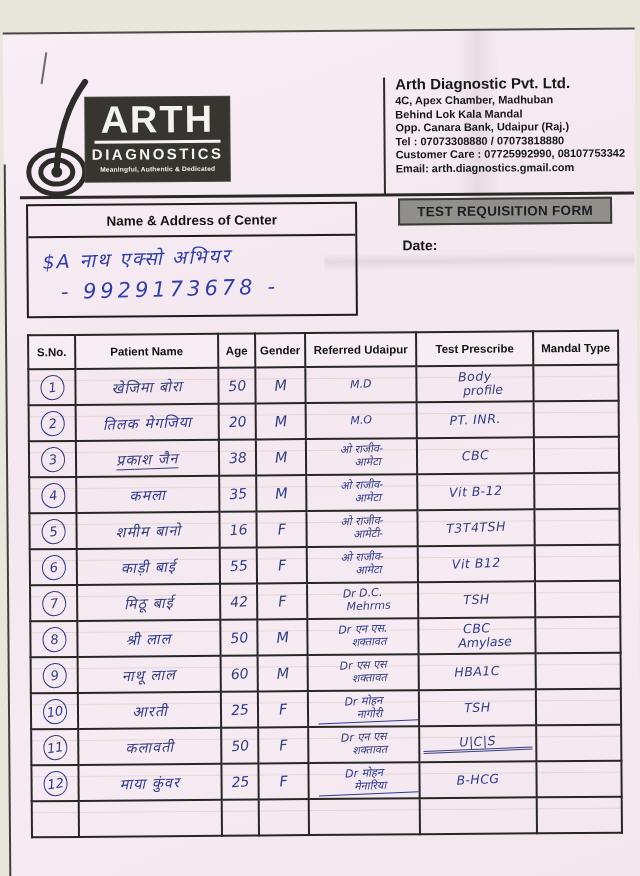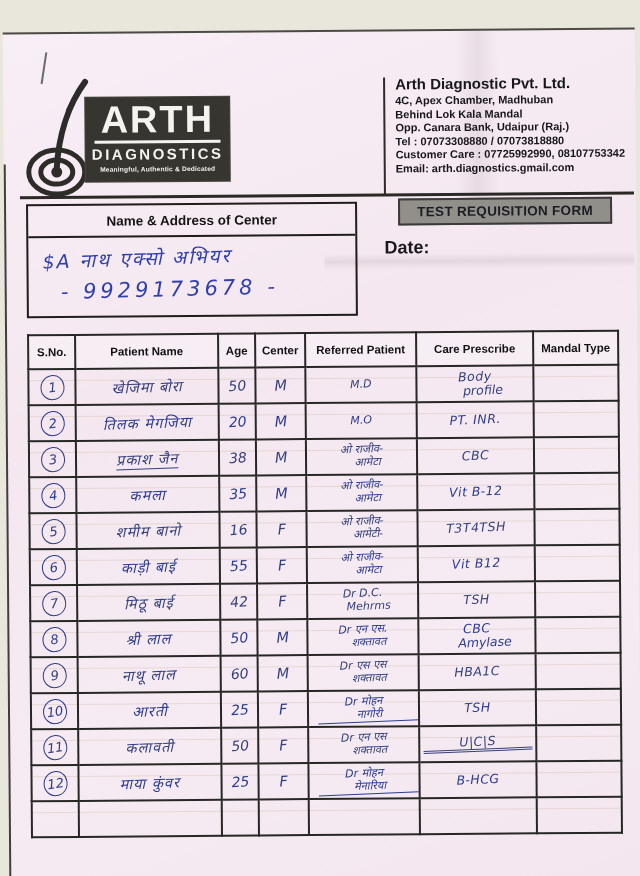--- a/index.html
+++ b/index.html
@@ -36,21 +36,21 @@
   .center-box { position:absolute; left:22px; top:170px; width:331px; height:114px; border:2.5px solid #1e1d1b; }
   .center-box .cb-title { height:32px; border-bottom:2.5px solid #1e1d1b; display:flex; align-items:center;
     justify-content:center; font-size:13.5px; font-weight:bold; color:#141414; }
   .cb-hand { padding:8px 6px 0 14px; color:#2f3fae; }
   .hw { font-family:"DejaVu Sans",sans-serif; font-style:italic; }
   .cb-line1 { font-size:19px; letter-spacing:2px; display:inline-block; transform:rotate(-1.5deg); }
   .cb-line2 { font-size:21px; letter-spacing:4px; display:inline-block; margin:6px 0 0 18px; transform:rotate(-1deg); }
   .trf-box { position:absolute; left:394px; top:167px; width:214px; height:27px; background:#918f89;
     border:2px solid #3a3a38; display:flex; align-items:center; justify-content:center;
     font-size:13.5px; font-weight:bold; color:#1d1d26; letter-spacing:0.3px; }
-  .date-label { position:absolute; left:380px; top:206px; font-size:18px; font-weight:bold; color:#1a1a1d; }
+  .date-label { position:absolute; left:398px; top:206px; font-size:14px; font-weight:bold; color:#1a1a1d; }
 
   
   .req-table { position:absolute; left:22px; top:300px; border-collapse:collapse; table-layout:fixed; width:590px; }
   .req-table th, .req-table td { border:2.2px solid #272725; padding:0 3px; overflow:hidden; }
   .req-table thead th { height:34px; font-size:11.5px; font-weight:bold; color:#121214; text-align:center;
     background:rgba(255,255,255,0.25); }
   .req-table tbody td { height:36px; vertical-align:middle; text-align:center;
     background-image:linear-gradient(to bottom,transparent 0 30%, rgba(170,140,90,0.20) 30% 32%, transparent 32% 64%, rgba(170,140,90,0.25) 64% 66%, transparent 66%); }
   .col-sno{width:47px;} .col-name{width:143px;} .col-age{width:37px;} .col-gender{width:50px;}
   .col-doctor{width:111px;} .col-test{width:117px;} .col-sample{width:85px;}
@@ -127,23 +127,23 @@
           <col class="col-gender">
         <col class="col-doctor">
           <col class="col-test">
           <col class="col-sample">
       </colgroup>
       <thead>
         <tr>
           <th>S.No.</th>
           <th>Patient Name</th>
           <th>Age</th>
-          <th>Center</th>
-          <th>Referred Patient</th>
-          <th>Care Prescribe</th>
+          <th>Gender</th>
+          <th>Referred Udaipur</th>
+          <th>Test Prescribe</th>
           <th>Mandal Type</th>
         </tr>
       </thead>
       <tbody>
         <tr>
           <td>
               <span class="hw sno-circle">1</span>
             </td>
           <td><span class="hw name-hw">खेजिमा बोरा</span></td>
           <td><span class="hw age-hw">50</span></td>

